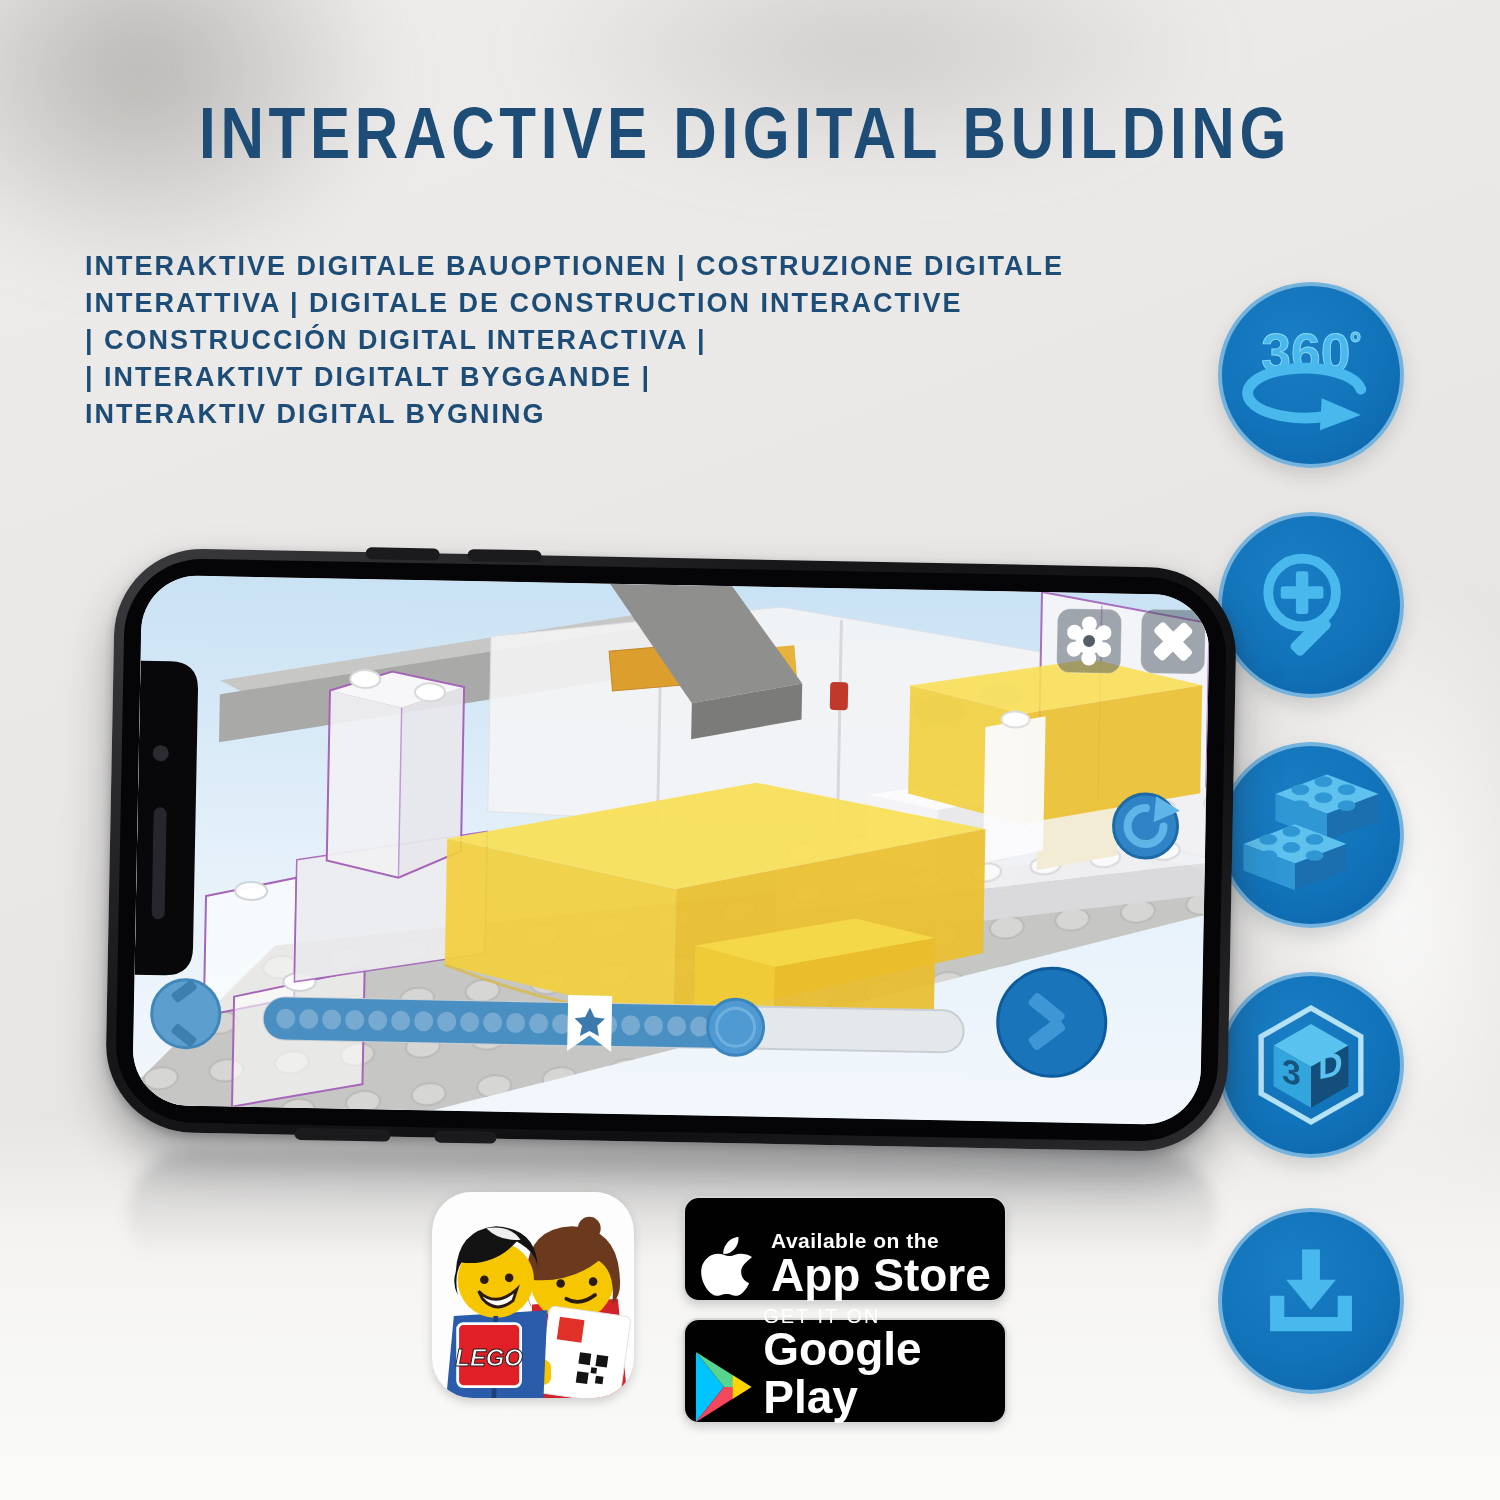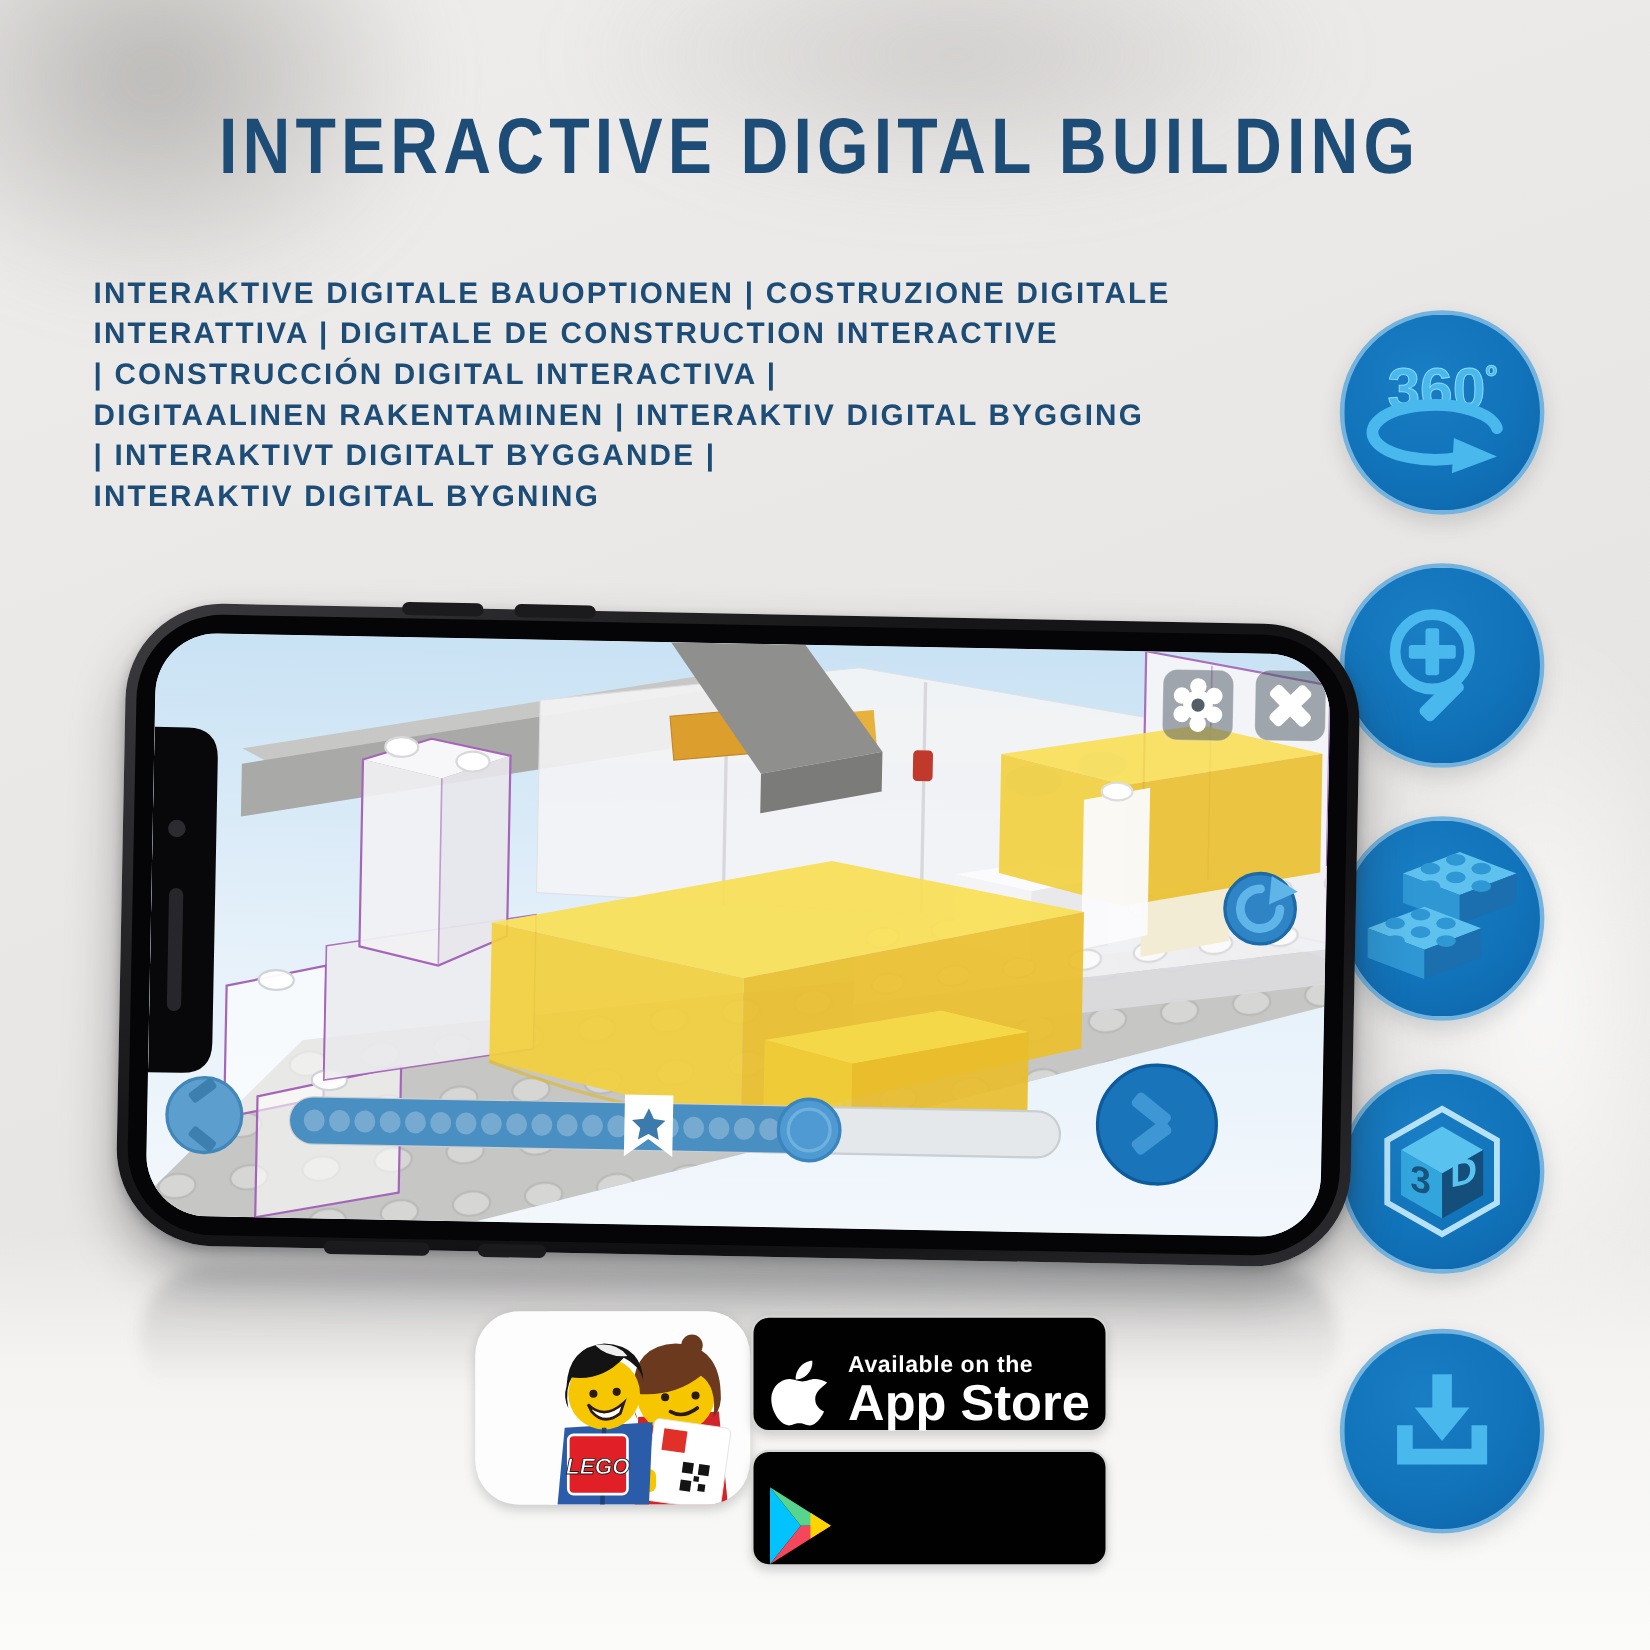--- a/index.html
+++ b/index.html
@@ -34,22 +34,22 @@
          box-shadow:0 26px 46px rgba(40,42,48,.38),0 4px 10px rgba(40,42,48,.3);
          transform:rotate(1.1deg);}
   .phone .bezel{position:absolute;inset:10px;border-radius:78px;background:#050507;}
   .phone .screen{position:absolute;inset:27px;border-radius:56px;overflow:hidden;background:#e7f1fa;}
   .phone .screen svg{display:block;width:100%;height:100%;}
   .bump{position:absolute;height:12px;background:#1b1b1e;border-radius:6px;}
   .reflect-phone{position:absolute;left:128px;top:1150px;width:1088px;height:130px;border-radius:64px;
          background:linear-gradient(180deg,rgba(70,72,78,.22),rgba(70,72,78,0) 85%);filter:blur(7px);}
 
   
-  .appicon{position:absolute;left:432px;top:1192px;width:202px;height:176px;border-radius:40px;
-           background:#fdfdfd;box-shadow:0 4px 10px rgba(80,80,85,.25);overflow:hidden;padding-left:48px;}
+  .appicon{position:absolute;left:432px;top:1192px;width:202px;height:206px;border-radius:40px;
+           background:#fdfdfd;box-shadow:0 4px 10px rgba(80,80,85,.25);overflow:hidden;}
   .appicon svg{display:block;width:100%;height:100%;}
   .badge{position:absolute;left:683px;width:324px;height:106px;background:#010101;border-radius:16px;
          border:2px solid #d6d6d4;box-sizing:border-box;display:flex;align-items:flex-end;
          box-shadow:0 4px 9px rgba(80,80,85,.22);cursor:pointer;}
   .badge .blogo{width:86px;display:flex;justify-content:center;}
   .badge .btxt{color:#fff;line-height:1.04;}
   .badge .btxt .small{font-size:21px;font-weight:700;letter-spacing:.5px;}
   .badge .btxt .big{font-size:46px;font-weight:700;letter-spacing:0;}
   .badge.gp .btxt .small{font-weight:400;letter-spacing:2px;font-size:20px;}
 </style>
@@ -61,21 +61,20 @@
   <div class="smudge2"></div>
   <div class="smudge3"></div>
   <div class="tabletop"></div>
 
   <div class="title">INTERACTIVE DIGITAL BUILDING</div>
 
   <div class="subtitle">
     <div class="line">INTERAKTIVE DIGITALE BAUOPTIONEN | COSTRUZIONE DIGITALE</div>
     <div class="line">INTERATTIVA | DIGITALE DE CONSTRUCTION INTERACTIVE</div>
     <div class="line">| CONSTRUCCIÓN DIGITAL INTERACTIVA |</div>
-    <div class="line">DIGITAALINEN RAKENTAMINEN | INTERAKTIV DIGITAL BYGGING</div>
     <div class="line">| INTERAKTIVT DIGITALT BYGGANDE |</div>
     <div class="line">INTERAKTIV DIGITAL BYGNING</div>
   </div>
 
   <div class="fcircle" style="top:282px">
     <svg viewBox="-100 -100 200 200">
       <text x="0" y="-4" text-anchor="middle" font-family="Liberation Sans,sans-serif" font-weight="bold" font-size="60" fill="#49b8ec" stroke="#8ed9f6" stroke-width="1"><tspan>360</tspan><tspan font-size="32" dy="-22">º</tspan></text>
       <path d="M 56,16 A 64,28 0 1 0 18,46" fill="none" stroke="#49b8ec" stroke-width="12" stroke-linecap="round"></path>
       <polygon points="12,26 56,45 10,62" fill="#49b8ec"></polygon>
     </svg>
@@ -377,14 +376,18 @@
 
   <div class="badge gp" style="top:1318px">
     <div class="blogo">
       <svg width="62" height="70" viewBox="0 0 96 120">
         <polygon points="0,0 0,120 48,60" fill="#00c3ff"></polygon>
         <polygon points="0,0 95,60 48,60" fill="#57d58e"></polygon>
         <polygon points="0,120 95,60 48,60" fill="#f4475c"></polygon>
         <polygon points="63,40 95,60 63,80" fill="#ffd400"></polygon>
       </svg>
     </div>
+    <div class="btxt">
+      <div class="small">GET IT ON</div>
+      <div class="big">Google Play</div>
+    </div>
   </div>
 </div>
 
 </body></html>

